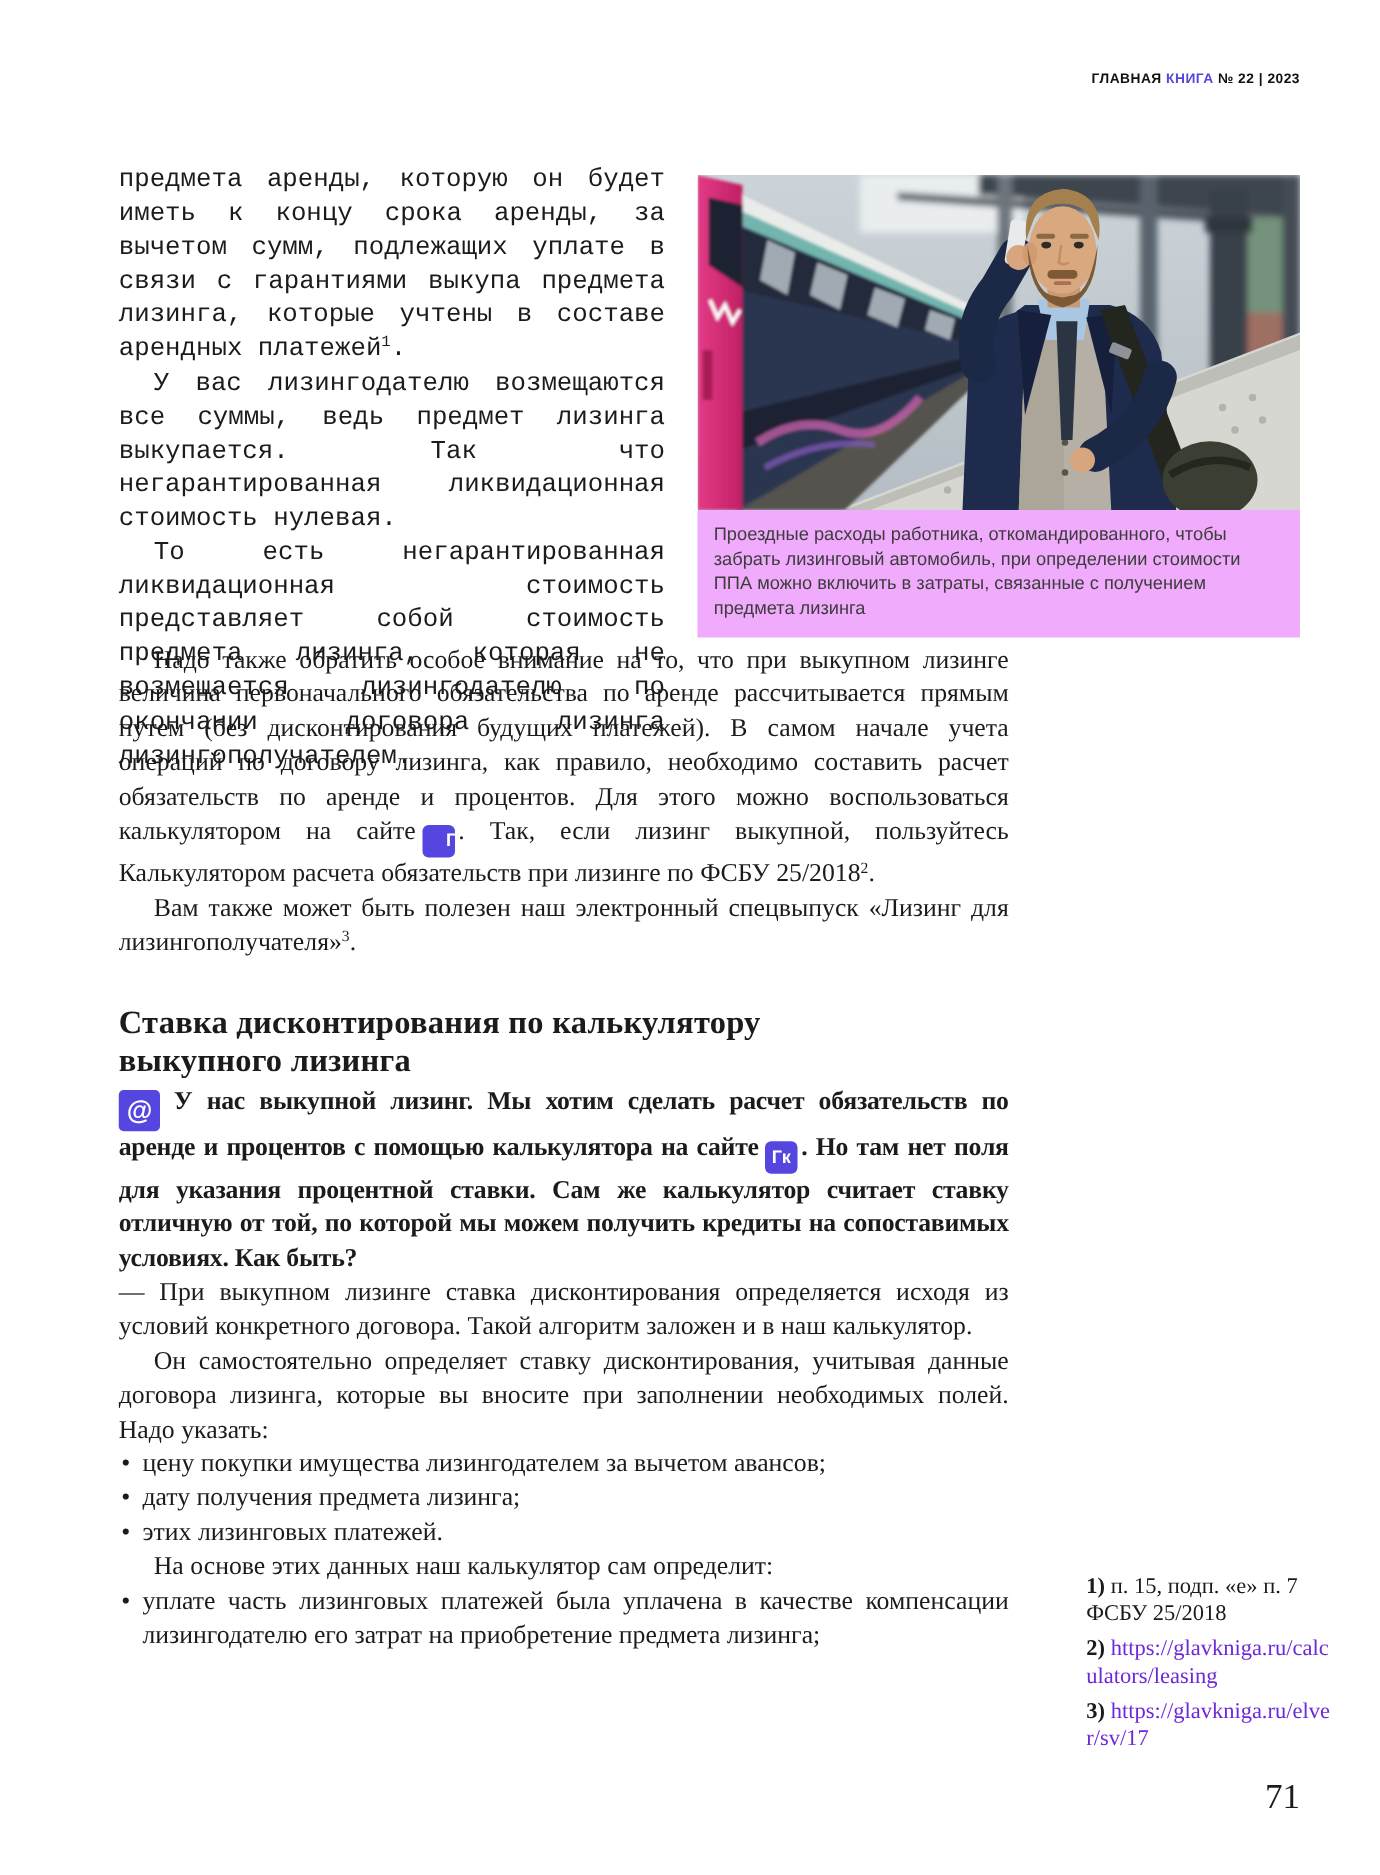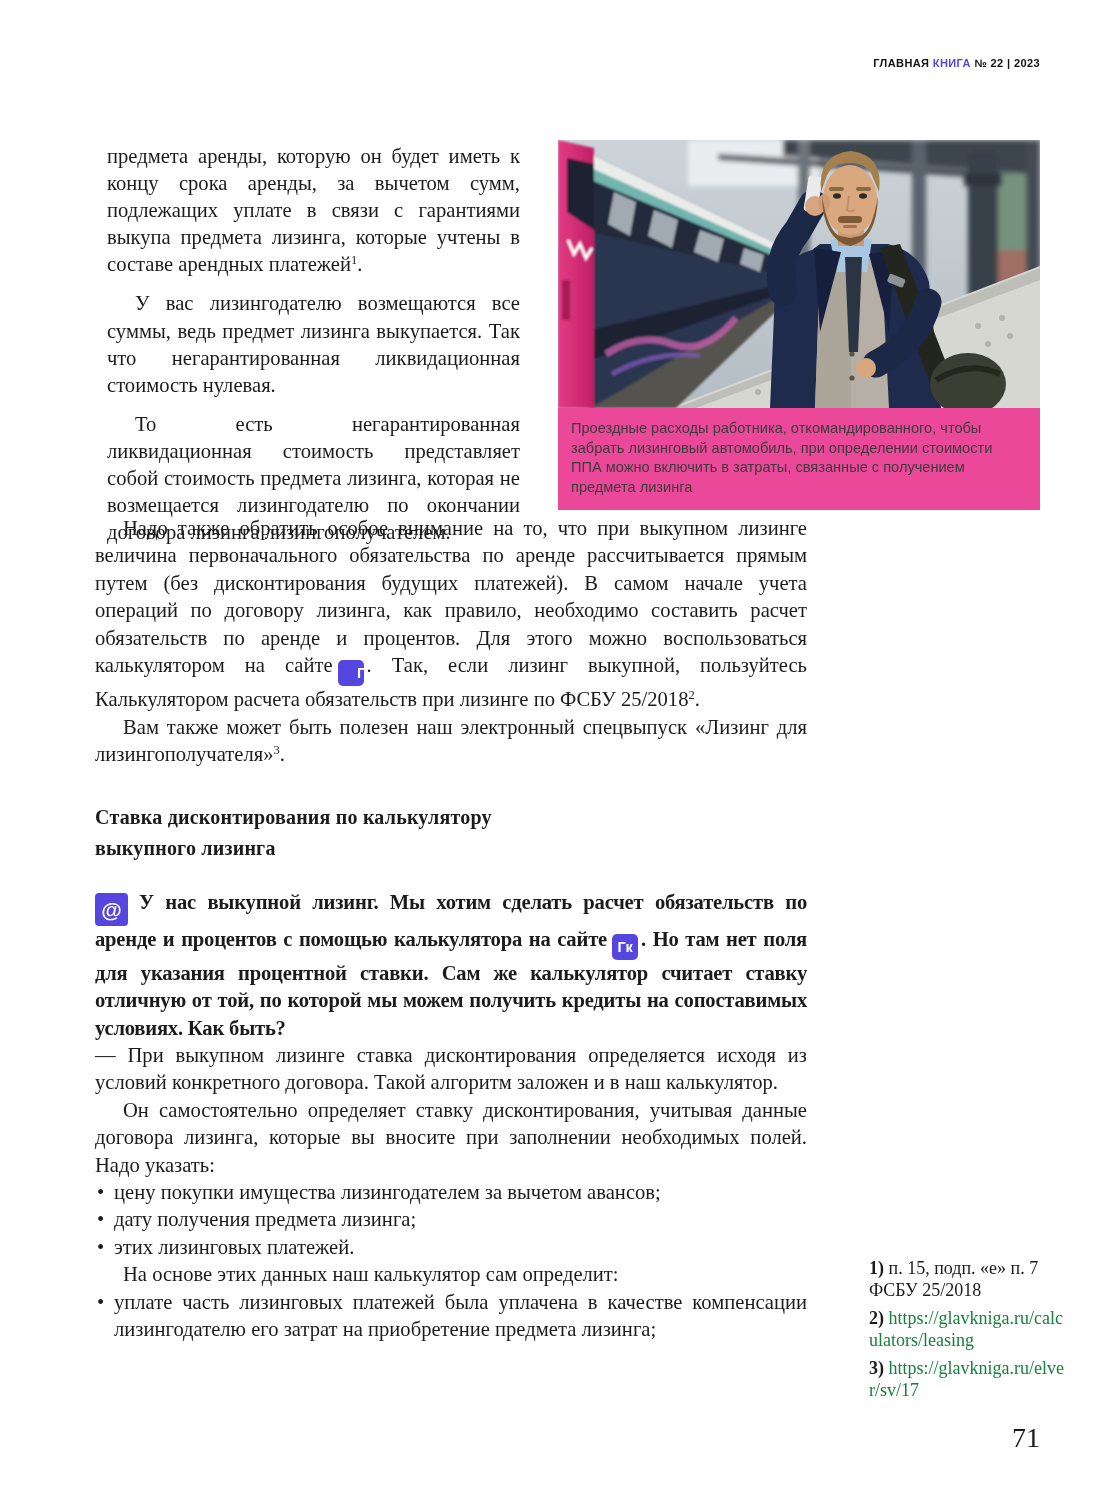--- a/index.html
+++ b/index.html
@@ -12,67 +12,67 @@
     position:absolute;top:57px;right:64px;
     font-family:"Liberation Sans", sans-serif;font-weight:bold;
     font-size:11px;letter-spacing:.4px;color:#111;white-space:nowrap;
   }
   .mag-header .brand{color:#5646e0;}
   
   .left-col{
     position:absolute;left:95px;top:131px;width:437px;
     font-size:20.6px;line-height:27.1px;text-align:justify;
   }
-  .left-col p{margin:12px;}
+  .left-col p{margin:0;font-family:Liberation Mono, monospace;}
   .indent{text-indent:28px;}
   sup.ref{font-size:12.5px;line-height:0;vertical-align:7px;}
   
   .photo{position:absolute;left:558px;top:140px;width:482px;height:268px;overflow:hidden;}
   .photo svg{display:block;}
   .caption{
     position:absolute;left:558px;top:408px;width:482px;box-sizing:border-box;
-    background:#ec4899;color:#3c3c3c;
+    background:#f0abfc;color:#3c3c3c;
     font-family:"Liberation Sans", sans-serif;font-size:14.6px;line-height:19.5px;
     padding:11px 14px 13px 13px;
   }
   
   .main-col{
     position:absolute;left:95px;top:515px;width:712px;
     font-size:20.6px;line-height:27.4px;text-align:justify;
   }
   .main-col p{margin:0;}
   .gk-badge{
     display:inline-flex;align-items:center;justify-content:center;
     width:26px;height:26px;border-radius:5px;background:#5646e0;color:#fff;
     font-family:"Liberation Sans", sans-serif;font-weight:bold;font-size:14.5px;
     vertical-align:-6px;margin:0 3px 0 5px;line-height:1;
   }
   .section-heading{
-    font-weight:bold;font-size:20px;line-height:31px;text-align:left;
-    margin-top:33px;margin-bottom:25px;letter-spacing:.2px;
+    font-weight:bold;font-size:26px;line-height:31px;text-align:left;
+    margin-top:33px;margin-bottom:4px;letter-spacing:.2px;
   }
   .question{
     font-weight:bold;letter-spacing:-.2px;
   }
   .at-badge{
     display:inline-flex;align-items:center;justify-content:center;
     width:33px;height:33px;border-radius:4px;background:#5646e0;color:#fff;
     font-family:"Liberation Sans", sans-serif;font-weight:bold;font-size:21px;
     vertical-align:-8px;margin-right:11px;line-height:1;
   }
   .bullet{position:relative;padding-left:19px;margin:0;}
   .bullet::before{content:"\2022";position:absolute;left:2px;top:0;}
   
   .footnotes{
     position:absolute;left:869px;top:1258px;width:198px;
     font-size:18px;line-height:21.5px;
   }
   .fn{margin:0 0 7px 0;}
   .fn-num{font-weight:bold;}
-  .fn a{color:#15803d;text-decoration:none;word-break:break-all;}
+  .fn a{color:#6d28d9;text-decoration:none;word-break:break-all;}
   
   .page-number{position:absolute;top:1422px;right:64px;font-size:28px;color:#1b1b1b;}
 </style>
 </head>
 <body>
 
 <div class="mag-header">
   <span>ГЛАВНАЯ </span><span class="brand">КНИГА</span><span> № 22 | 2023</span>
 </div>
 

